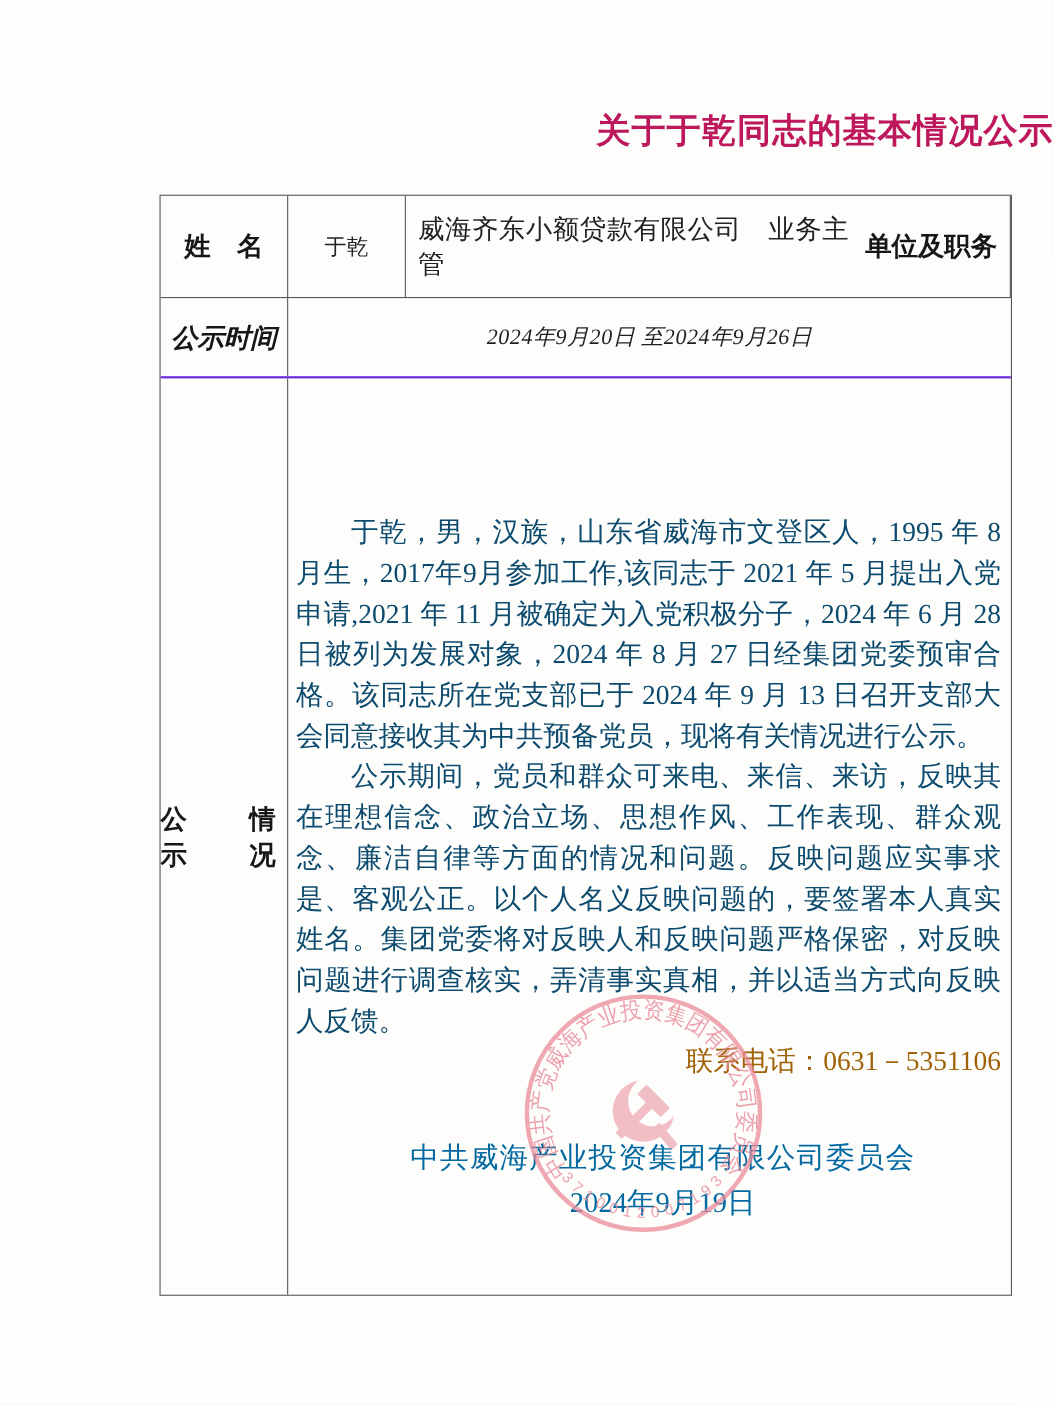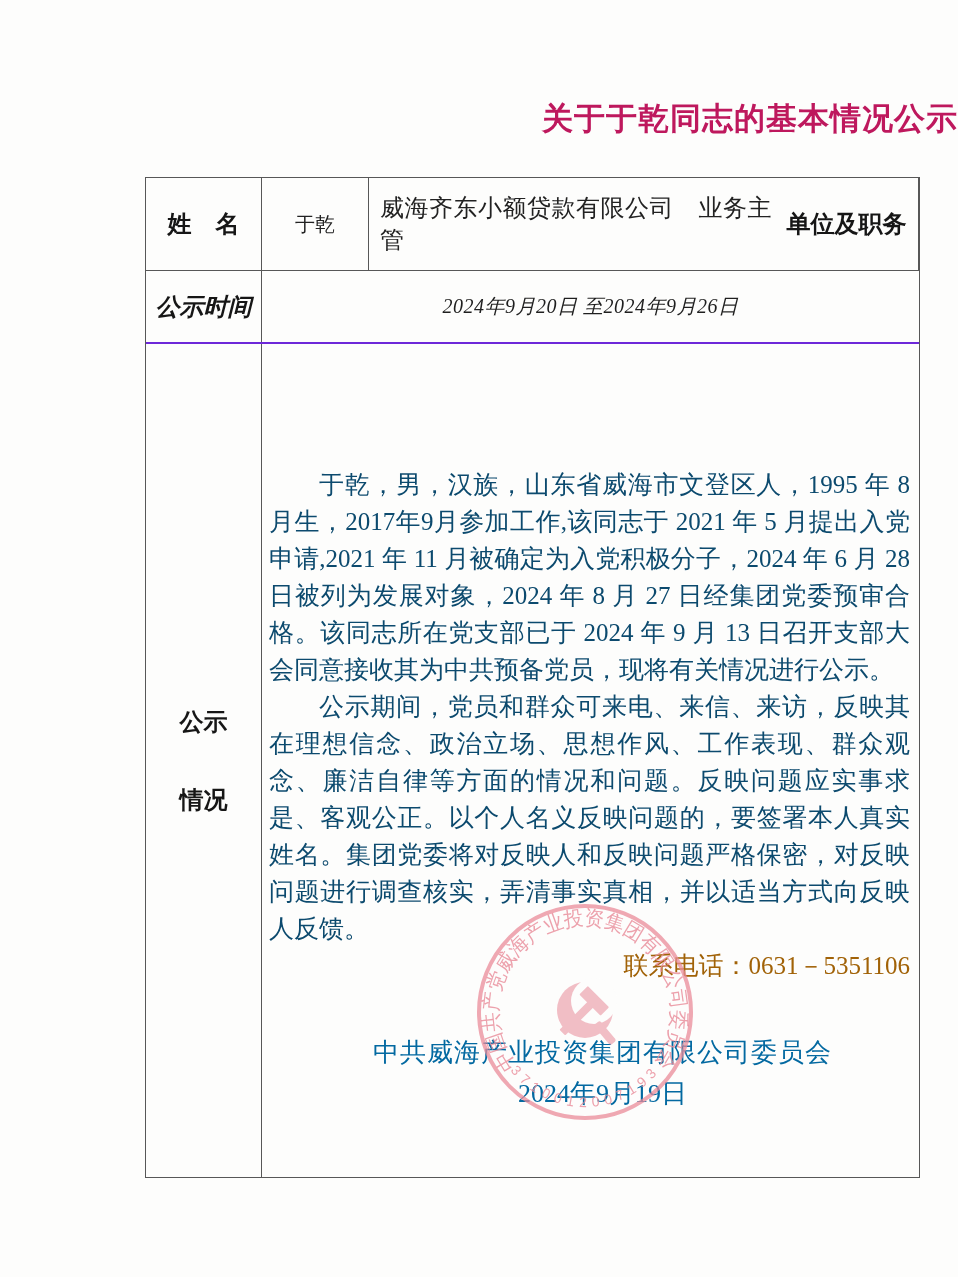--- a/index.html
+++ b/index.html
@@ -57,21 +57,21 @@
   }
   .song{font-size:20px;color:#222;}
   .unit-value{
     justify-content:flex-start;
     padding-left:11px;
     font-size:24px;
     letter-spacing:0.5px;
   }
   .time-value{font-size:20px;letter-spacing:0.5px;}
   .r3-label{
-    flex-direction:column;
+    flex-direction:row;
     gap:46px;
   }
   .r3-content{
     display:block;
     padding:122px 9px 0 7px;
     font-size:25px;
     line-height:37px;
   }
   .r3-content p{
     margin:0;

